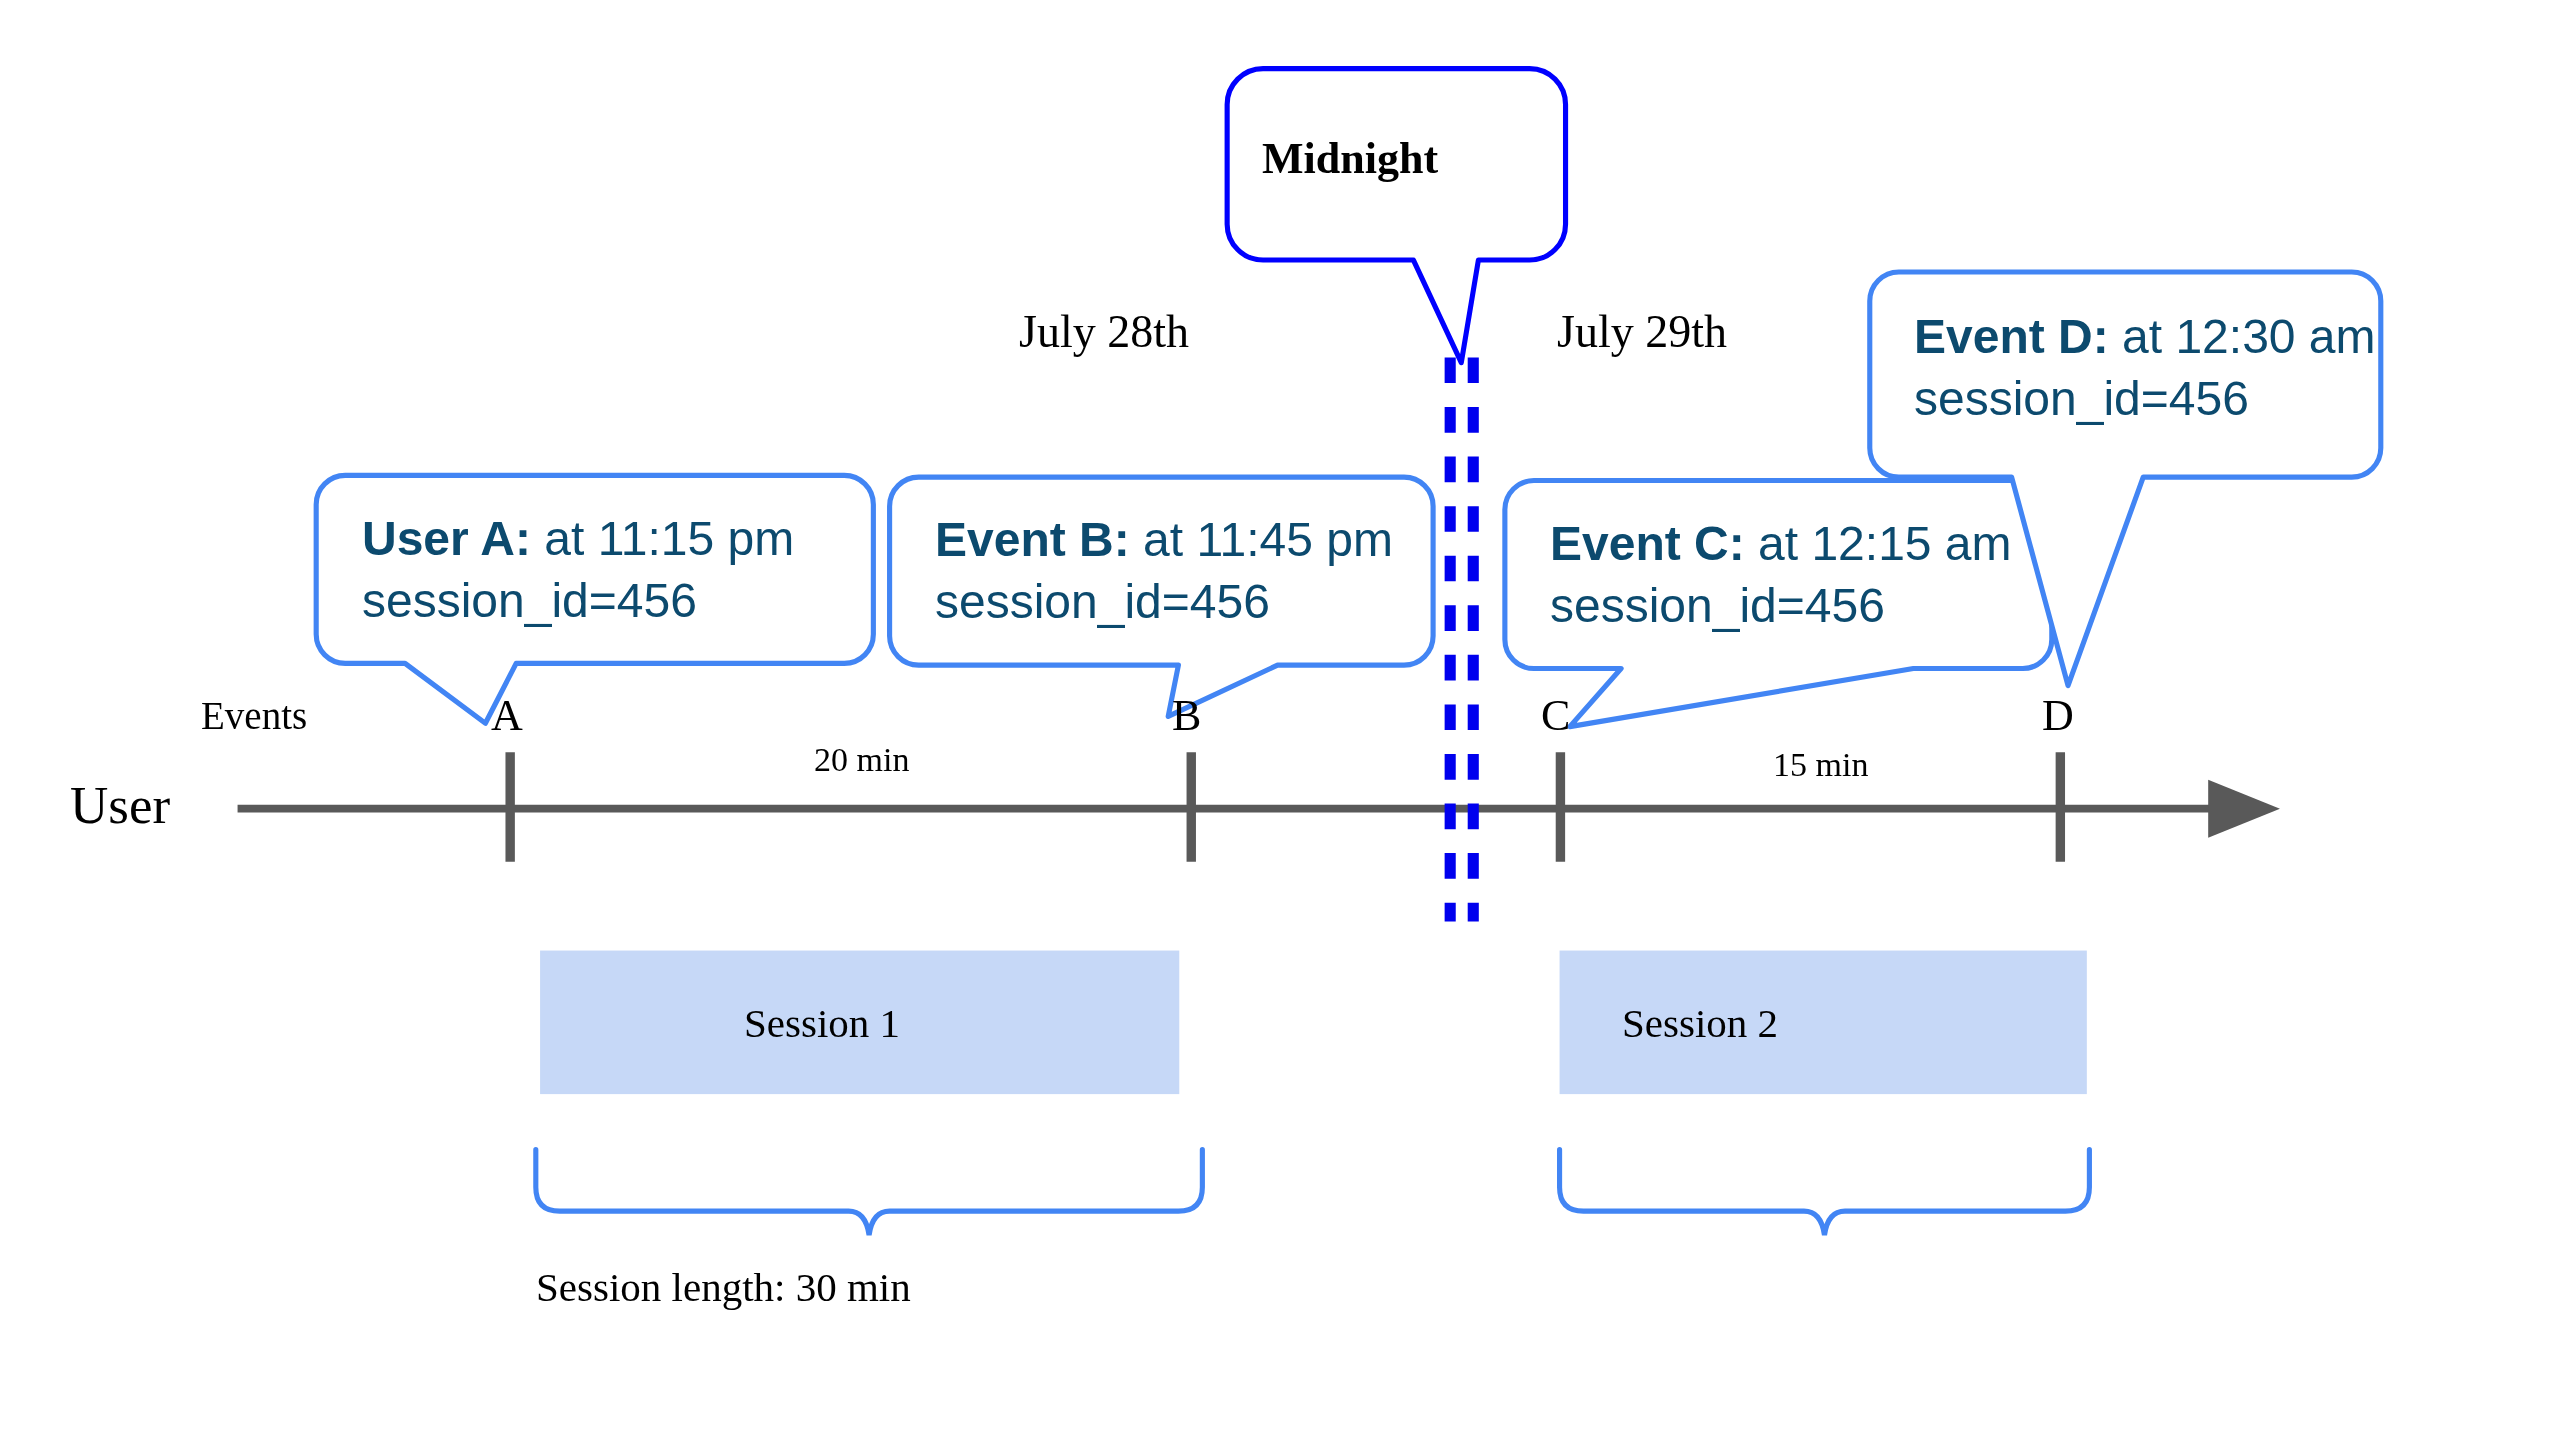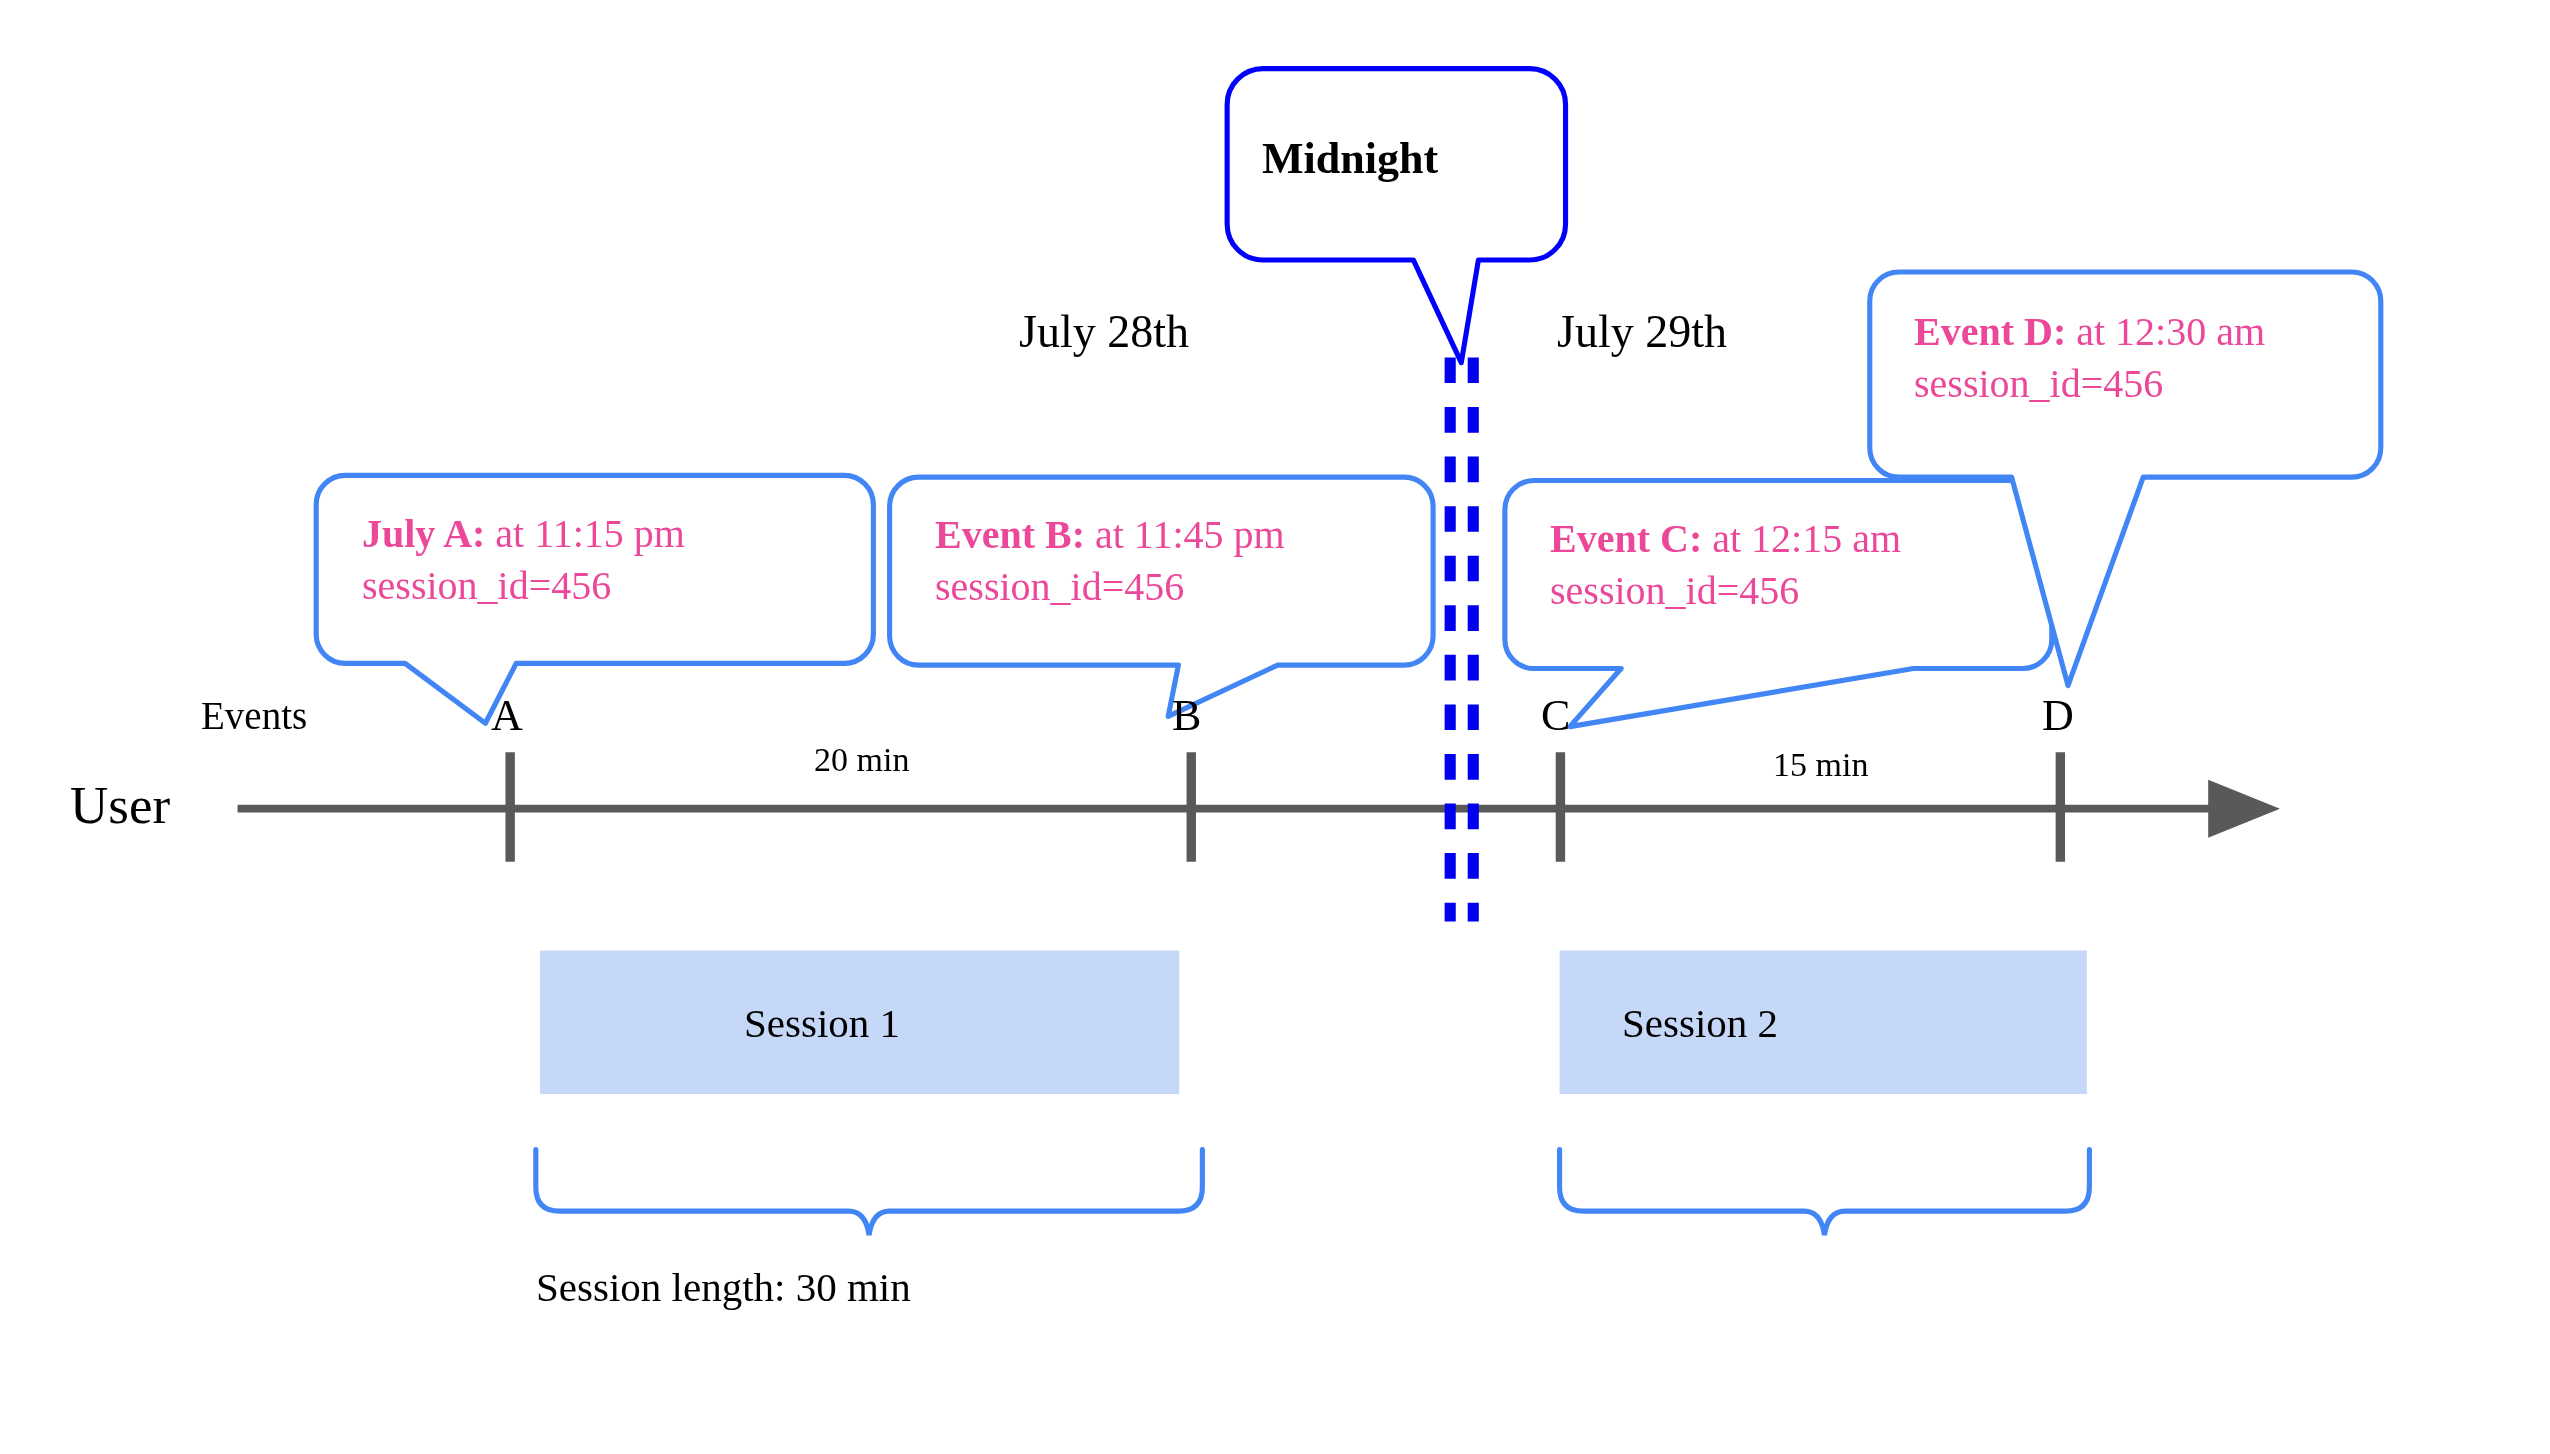--- a/index.html
+++ b/index.html
@@ -26,24 +26,23 @@
   .txt {
     position: absolute;
     white-space: nowrap;
     line-height: 1.0;
     color: #000000;
     font-family: Liberation Serif, serif;
   }
   .callout-text {
     position: absolute;
     line-height: 1.30;
-    font-size: 40px;
-    color: #ec4899;
+    font-size: 48px;
+    color: #0c4a6e;
     white-space: nowrap;
-    font-family: Liberation Serif, serif;
   }
   .callout-text b { font-weight: bold; }
   .lbl-user      { font-size: 53px; left: 70px;  top: 779px; }
   .lbl-events    { font-size: 39px; left: 201px; top: 696px; }
   .lbl-july28    { font-size: 46px; left: 1019px; top: 309px; }
   .lbl-july29    { font-size: 46px; left: 1557px; top: 309px; }
   .lbl-midnight  { font-size: 44px; font-weight: bold; left: 1262px; top: 137px; }
   .lbl-tick      { font-size: 44px; }
   .lbl-dur       { font-size: 34px; }
   .lbl-session   { font-size: 41px; }
@@ -126,21 +125,21 @@
 
   <div class="txt lbl-dur" style="left:814px;  top:743px;">20 min</div>
   <div class="txt lbl-dur" style="left:1773px; top:748px;">15 min</div>
 
   <div class="txt lbl-session" style="left:744px;  top:1003px;">Session 1</div>
   <div class="txt lbl-session" style="left:1622px; top:1003px;">Session 2</div>
 
   <div class="txt lbl-slen" style="left:536px;  top:1267px;">Session length: 30 min</div>
 
   <div class="callout-text" style="left:362px; top:508px;">
-    <div><b>July A:</b><span> at 11:15 pm</span></div>
+    <div><b>User A:</b><span> at 11:15 pm</span></div>
     <div>session_id=456</div>
   </div>
 
   <div class="callout-text" style="left:935px; top:509px;">
     <div><b>Event B:</b><span> at 11:45 pm</span></div>
     <div>session_id=456</div>
   </div>
 
   <div class="callout-text" style="left:1550px; top:513px;">
     <div><b>Event C:</b><span> at 12:15 am</span></div>

